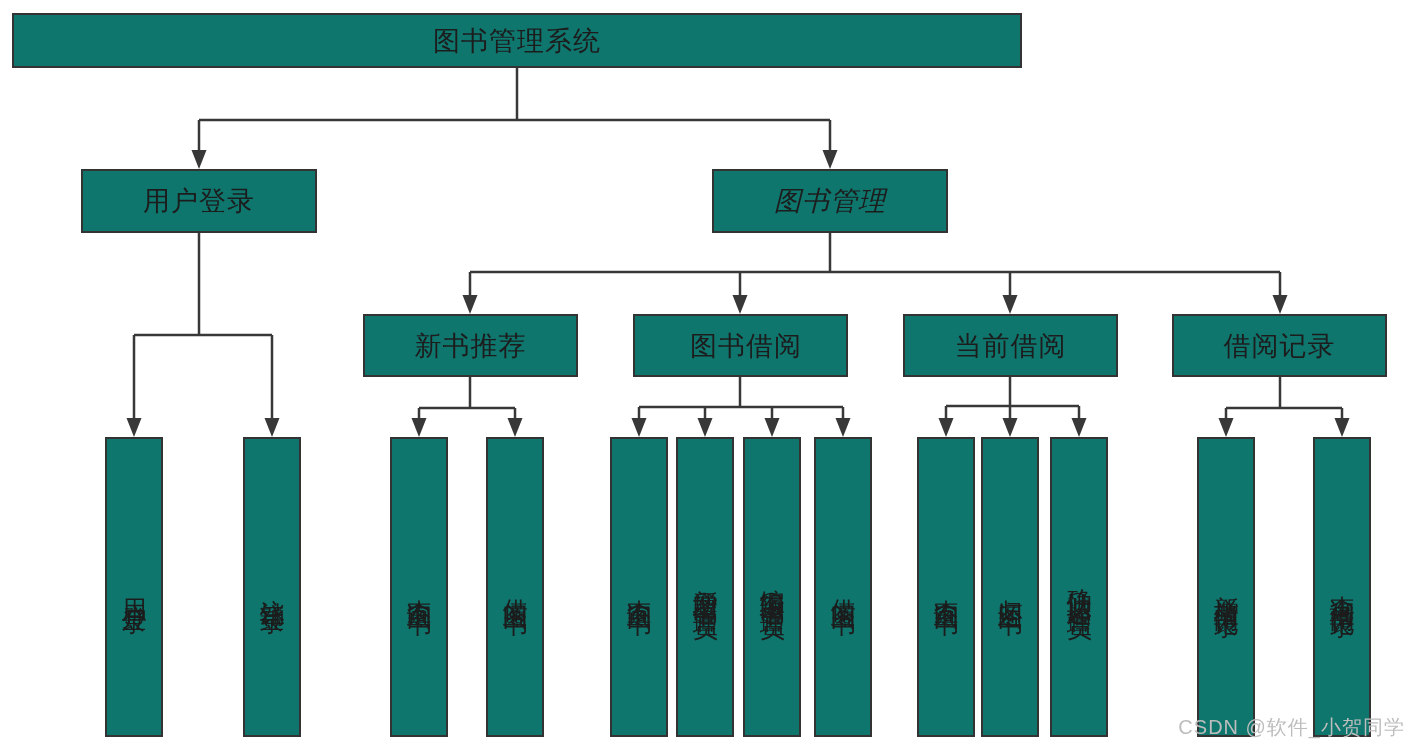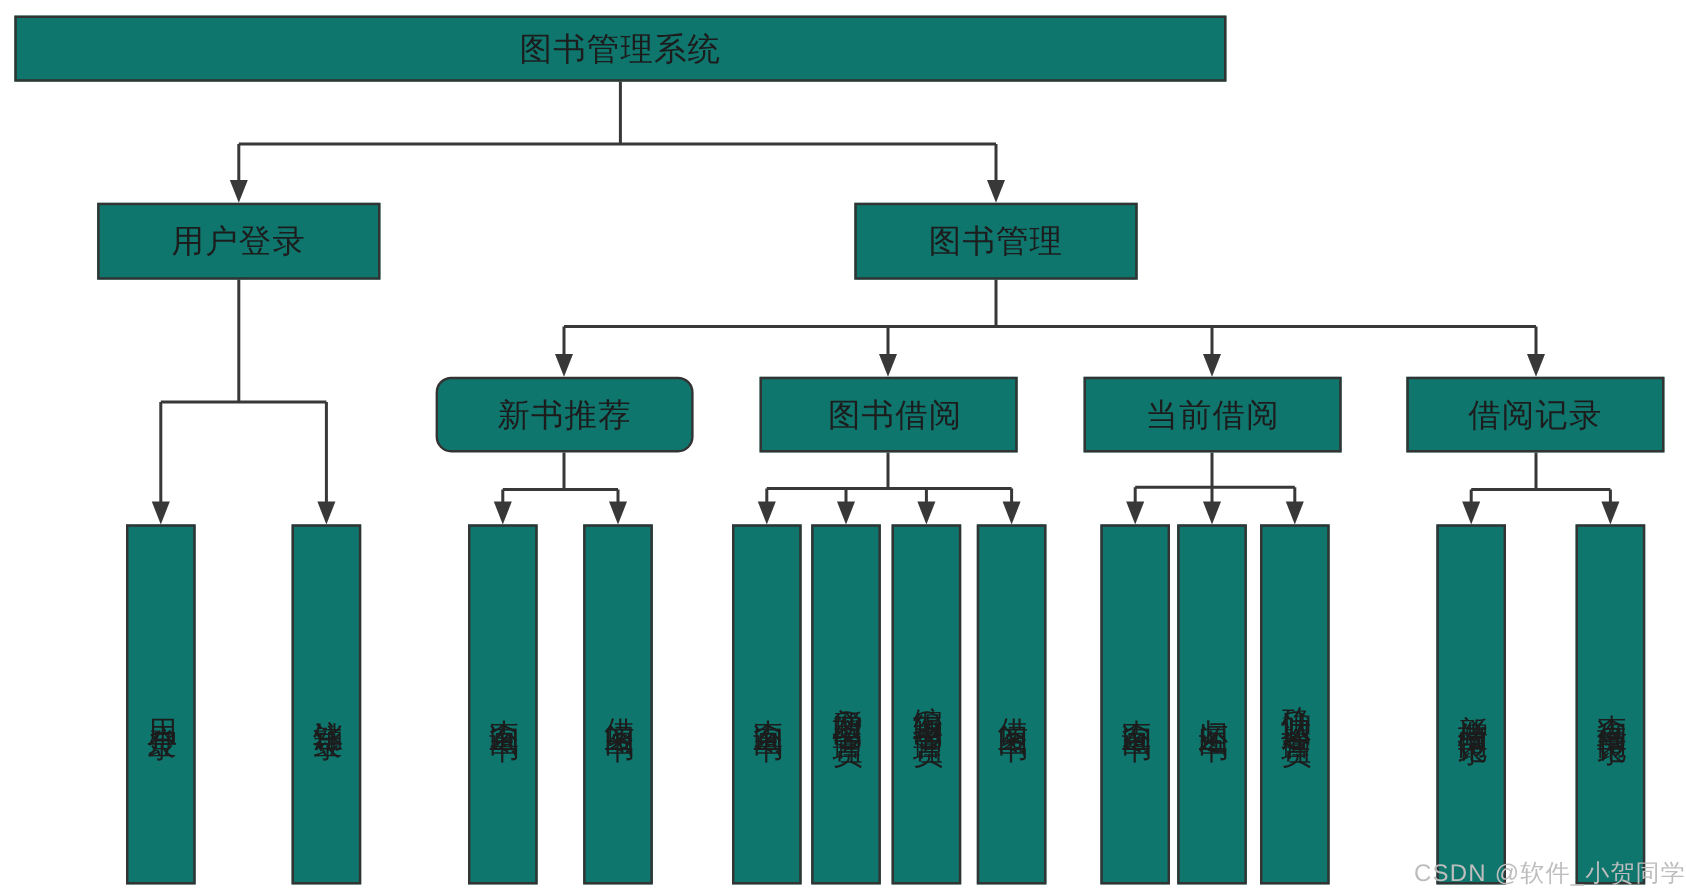--- a/index.html
+++ b/index.html
@@ -41,23 +41,23 @@
   .vnode span {
     writing-mode: vertical-rl;
     text-orientation: mixed;
     font-size: 25px;
     letter-spacing: 4px;
     line-height: 1.1;
   }
   
   .b-root   { left: 12px;  top: 13px;  width: 1010px; height: 55px; }
   .b-login  { left: 81px;  top: 169px; width: 236px;  height: 64px; }
-  .b-mgmt   { left: 712px; top: 169px; width: 236px;  height: 64px; }
+  .b-mgmt   { left: 712px; top: 169px; width: 236px;  height: 64px; font-style: italic; }
   .b-l3     { top: 314px; width: 215px; height: 63px; }
-  .b-rec    { left: 363px; border-radius: 13px; }
+  .b-rec    { left: 363px; }
   .b-borrow { left: 633px; padding-left: 11px; }
   .b-cur    { left: 903px; }
   .b-hist   { left: 1172px; }
   .leaf     { top: 437px; width: 58px; height: 300px; }
   .x1  { left: 105px; }
   .x2  { left: 243px; }
   .x3  { left: 390px; }
   .x4  { left: 486px; }
   .x5  { left: 610px; }
   .x6  { left: 676px; }

